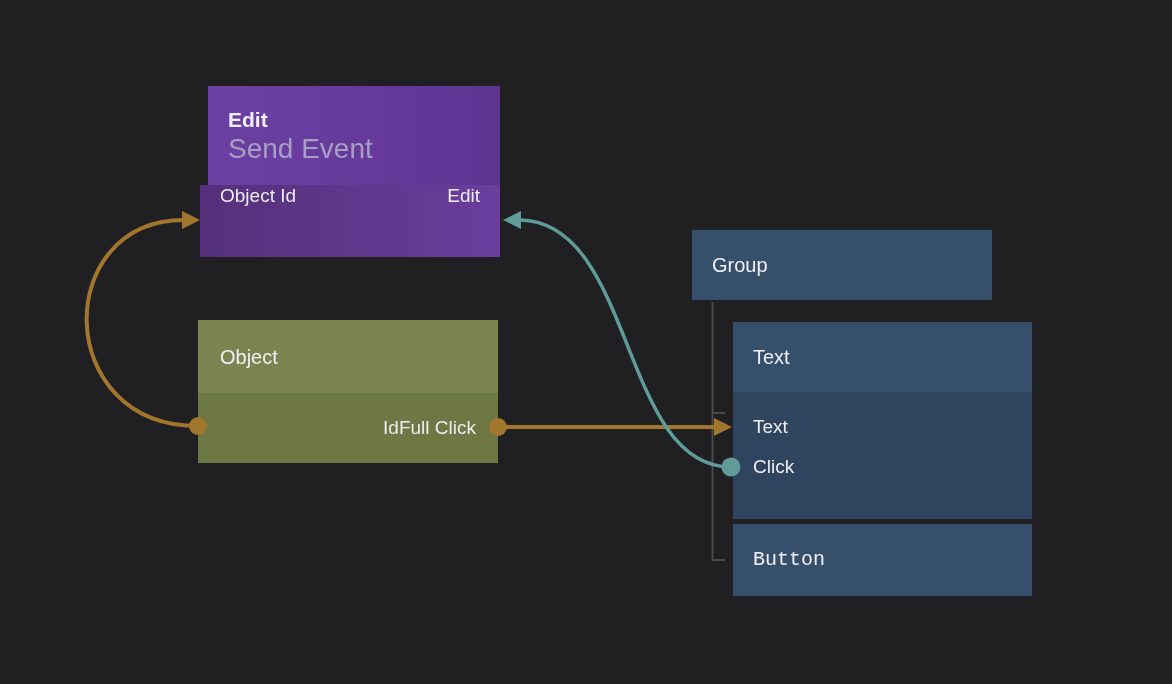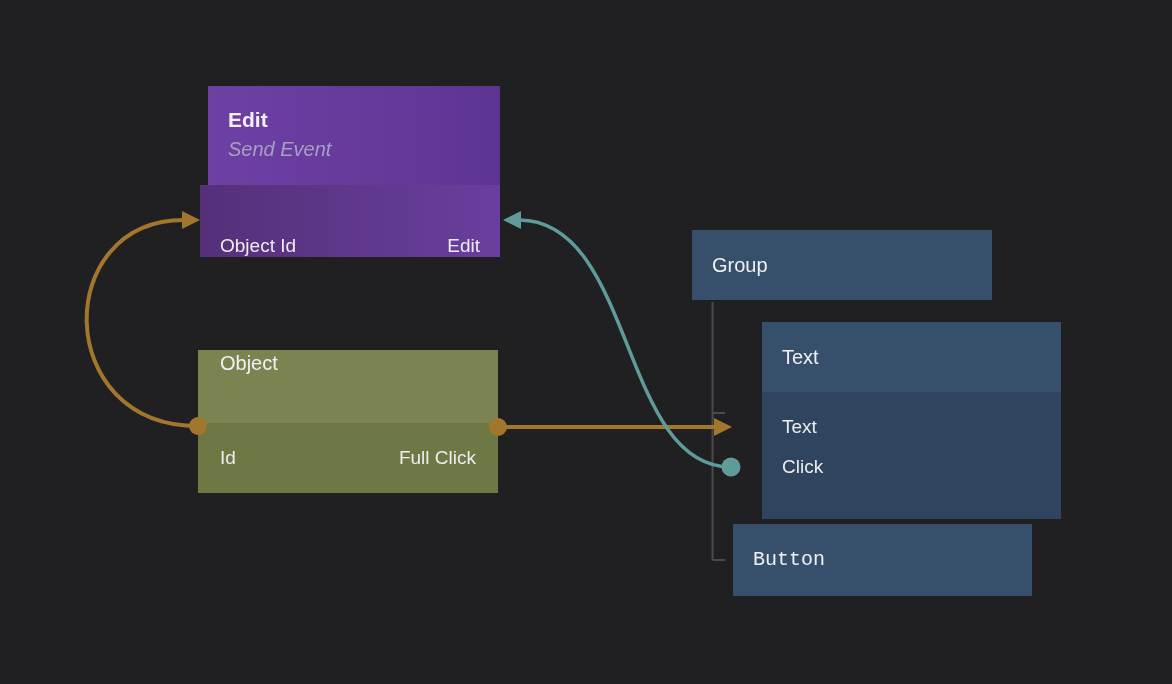--- a/index.html
+++ b/index.html
@@ -3,41 +3,41 @@
 <meta charset="utf-8">
 <style>
   html,body{margin:0;padding:0;background:#202022;}
   .canvas{
     position:relative;width:1172px;height:684px;background:#202022;
     font-family:"Liberation Sans",sans-serif;overflow:hidden;
   }
   .node{position:absolute;box-sizing:border-box;}
   .node-header{box-sizing:border-box;}
   .node-title{color:#f1eff4;font-size:20px;line-height:26px;}
-  .node-subtitle{color:#a89fc4;font-size:20px;line-height:26px;margin-top:3px;font-style:italic;}
+  .node-subtitle{color:#a89fc4;font-size:28px;line-height:26px;margin-top:3px;}
   .port-label{color:#edecef;font-size:19px;}
 
   
   .edit-node{left:200px;top:86px;width:300px;height:171px;}
   .edit-header{height:99px;padding:21px 20px 0 20px;
     background:linear-gradient(90deg,#6d41a4,#5e3493);margin-left:8px;}
   .edit-header .node-title{font-weight:600;font-size:21px;}
-  .edit-ports{height:72px;display:flex;align-items:flex-end;justify-content:space-between;
+  .edit-ports{height:72px;display:flex;align-items:flex-start;justify-content:space-between;
     padding:0 20px;background:linear-gradient(90deg,#553079,#693e9e);}
 
   
   .object-node{left:198px;top:320px;width:300px;height:143px;}
-  .object-header{height:73px;display:flex;padding:0 22px;background:#7b8451;margin-top:30px;}
-  .object-ports{height:70px;display:flex;align-items:center;justify-content:space-between;
+  .object-header{height:73px;display:flex;align-items:center;padding:0 22px;background:#7b8451;}
+  .object-ports{height:70px;display:flex;align-items:center;justify-content:flex-end;
     padding:0 22px;background:#6e7844;}
 
   
   .group-node{left:692px;top:230px;width:300px;height:70px;display:flex;align-items:center;
     padding:0 20px;background:#36506c;}
-  .text-node{left:733px;top:322px;width:299px;height:182px;margin-left:29px;}
+  .text-node{left:733px;top:322px;width:299px;height:182px;}
   .text-header{height:70px;display:flex;align-items:center;padding:0 20px;background:#36506c;}
   .text-ports{height:112px;padding:15px 0 0 20px;background:#2f455f;}
   .text-ports .port-row{height:40px;display:flex;align-items:center;}
   .button-node{left:733px;top:524px;width:299px;height:72px;display:flex;align-items:center;
     padding:0 20px;background:#36506c;font-family:Liberation Mono, monospace;}
 
   .wires{position:absolute;left:0;top:0;width:1172px;height:684px;pointer-events:none;}
 </style>
 </head>
 <body>

